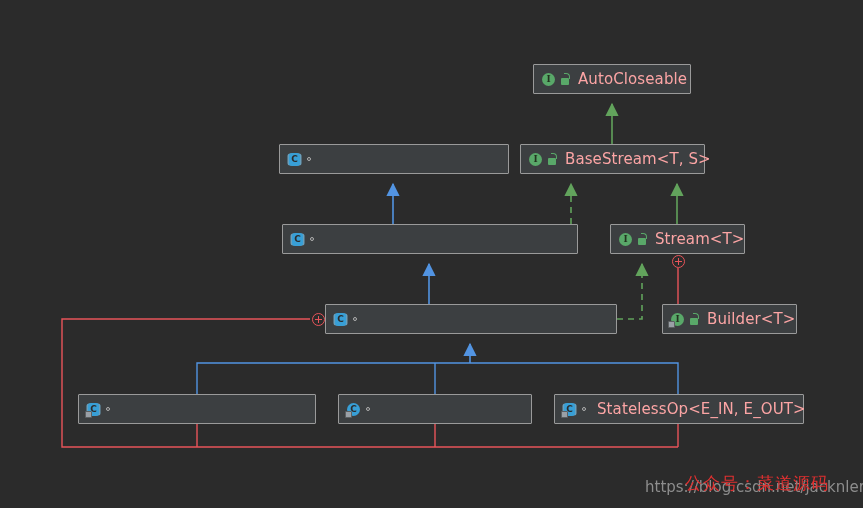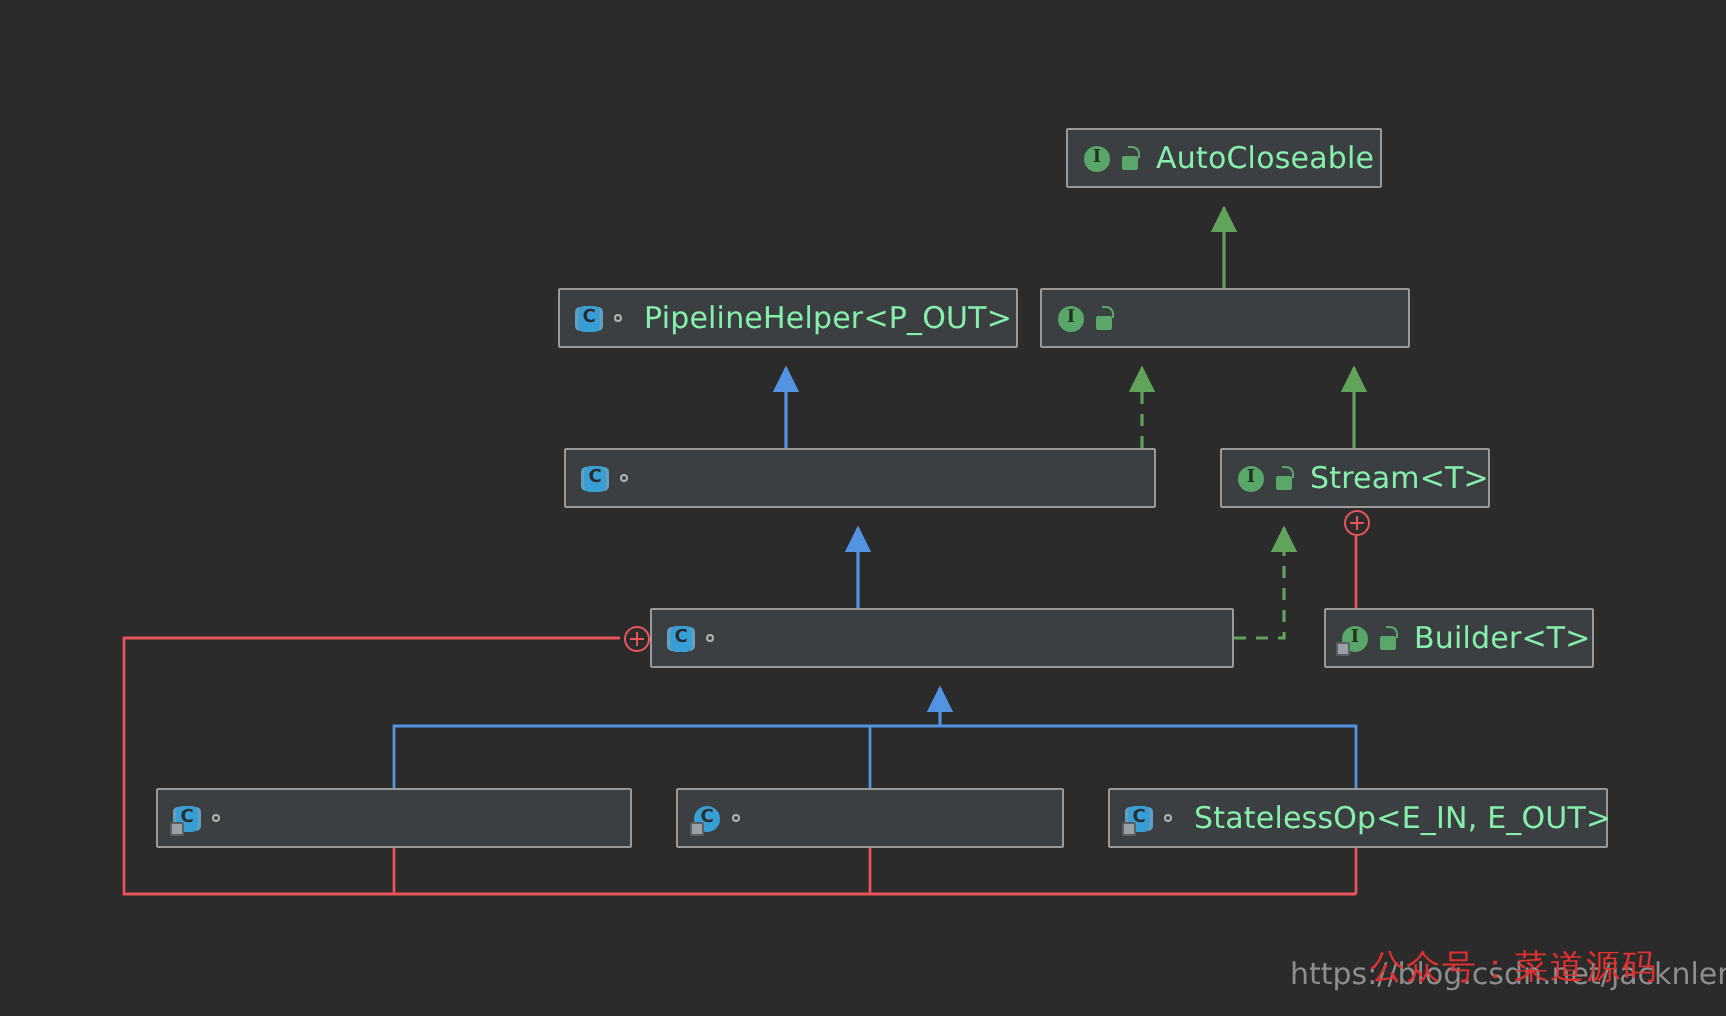--- a/index.html
+++ b/index.html
@@ -29,21 +29,21 @@
     align-items: center;
     background: #3c3f41;
     border: 1px solid #9a9a9a;
     border-radius: 1px;
     height: 30px;
     padding: 0 10px 0 7px;
     white-space: nowrap;
   }
   .node-label {
     font-size: 15px;
-    color: #86efac;
+    color: #fca5a5;
     letter-spacing: 0.1px;
     line-height: 1;
   }
   .icon-group {
     display: flex;
     align-items: center;
     flex: 0 0 auto;
     margin-right: 6px;
   }
   
@@ -282,34 +282,34 @@
   </div>
 
   <div class="node" style="left:279px; top:144px; width:230px;">
     <span class="icon-group">
       <span class="ico-class">
         <span class="disc"></span>
           <span class="letter">C</span>
       </span>
       <span class="ico-abstract"></span>
     </span>
-    <span class="node-label">PipelineHelper&lt;P_OUT&gt;</span>
   </div>
 
   <div class="node" style="left:520px; top:144px; width:185px;">
     <span class="icon-group">
       <span class="ico-iface">
         <span class="disc"></span>
           <span class="letter">I</span>
       </span>
       <span class="ico-lock">
         <span class="shackle"></span>
           <span class="body"></span>
       </span>
     </span>
+    <span class="node-label">BaseStream&lt;T, S&gt;</span>
   </div>
 
   <div class="node" style="left:282px; top:224px; width:296px;">
     <span class="icon-group">
       <span class="ico-class">
         <span class="disc"></span>
           <span class="letter">C</span>
       </span>
       <span class="ico-abstract"></span>
     </span>

